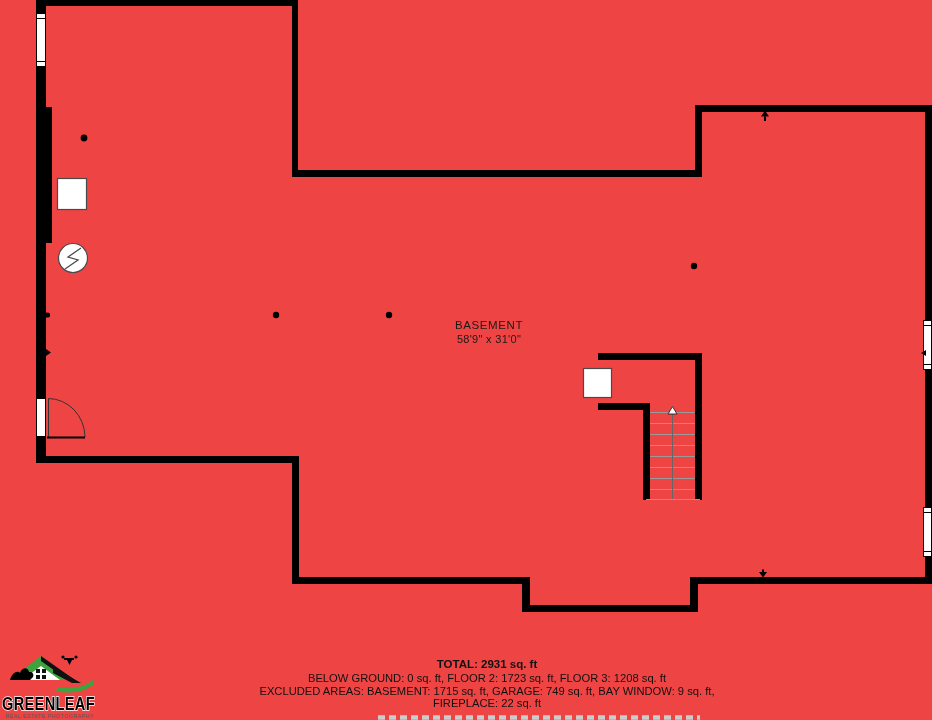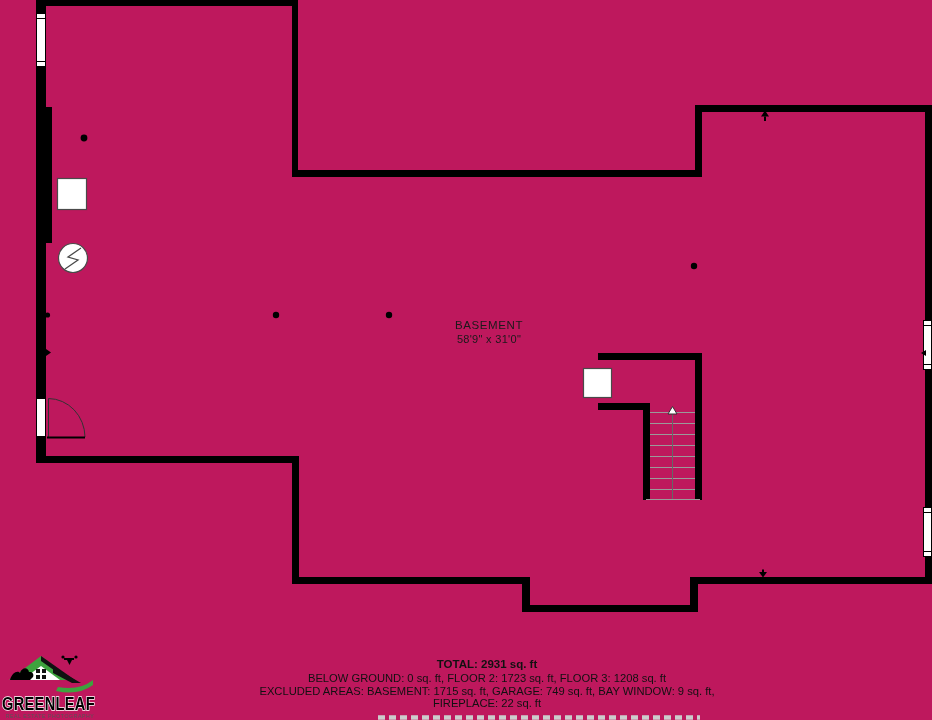--- a/index.html
+++ b/index.html
@@ -1,17 +1,17 @@
 <!DOCTYPE html>
 <html><head>
 <meta charset="utf-8">
 <style>
   html,body{margin:0;padding:0;background:#fff;}
   .stage{
-    position:relative;width:932px;height:720px;background:#be185d;
+    position:relative;width:932px;height:720px;background:#ef4444;
     overflow:hidden;font-family:"Liberation Sans",sans-serif;
   }
   svg text{font-family:"Liberation Sans","DejaVu Sans",sans-serif;}
   .wall{fill:#000000;shape-rendering:crispEdges;}
   .win{fill:#ffffff;stroke:#000000;stroke-width:1;shape-rendering:crispEdges;}
   .wincap{stroke:#000000;stroke-width:1;shape-rendering:crispEdges;}
   .fixture{fill:#ffffff;stroke:#4a4a4a;stroke-width:1.2;}
   .tread{stroke:#9a9a9a;stroke-width:1;shape-rendering:crispEdges;}
   .thin{stroke:#333333;stroke-width:1;fill:none;}
   .dot{fill:#000000;}

